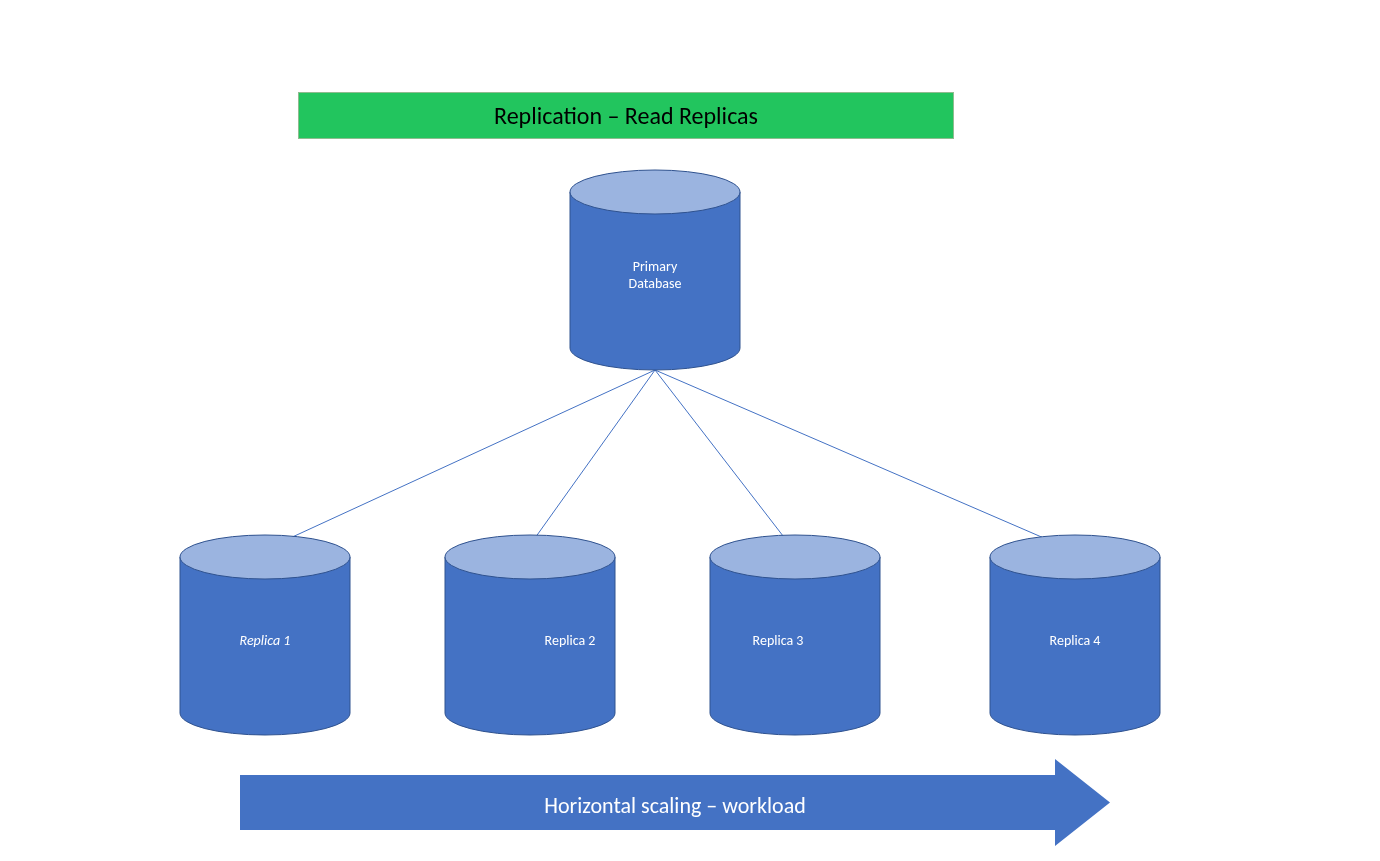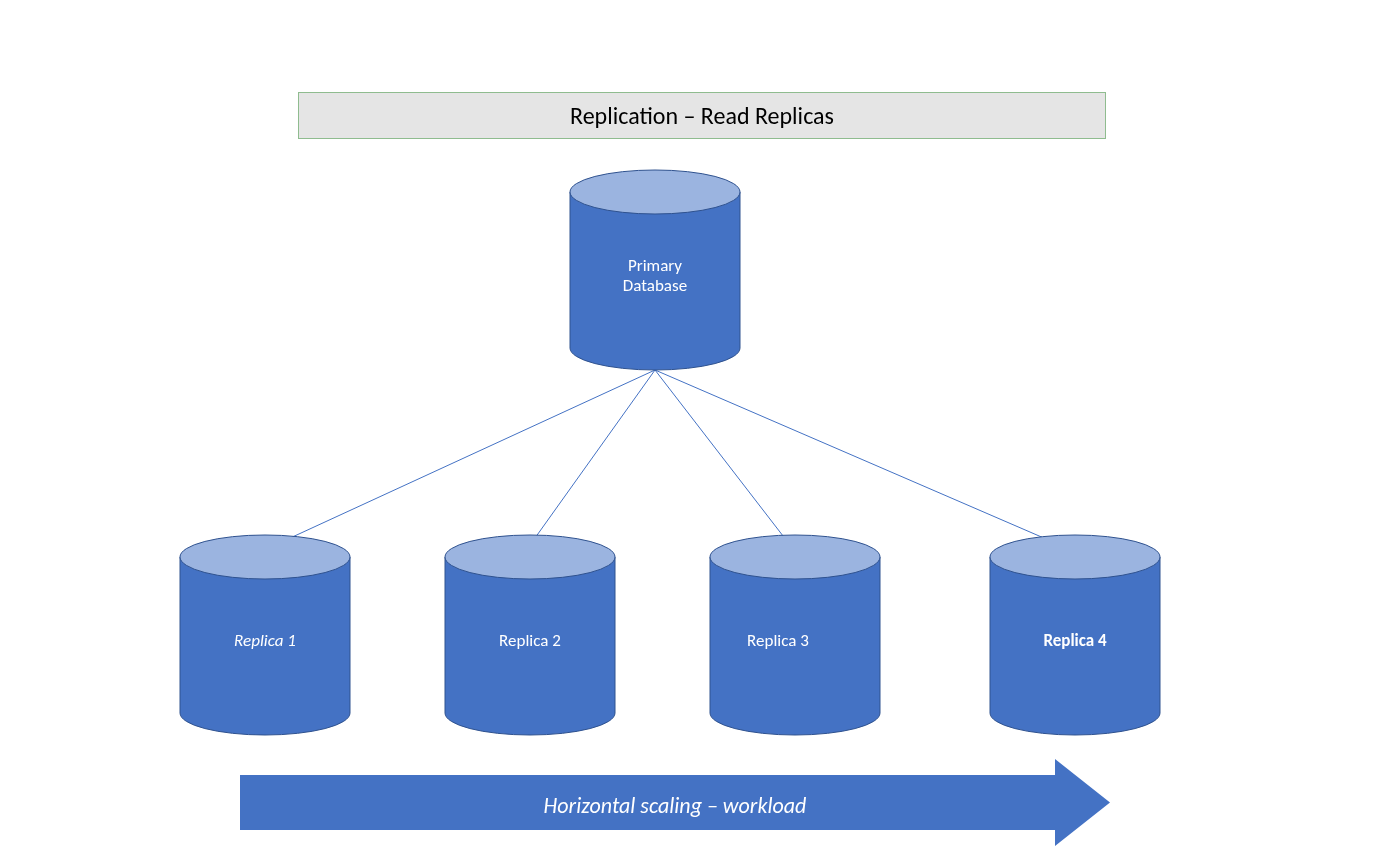--- a/index.html
+++ b/index.html
@@ -22,21 +22,21 @@
     padding: 8px 0;
     box-sizing: border-box;
   }
   .cylinder {
     position: absolute;
     color: #fff;
     text-align: center;
     display: flex;
     align-items: center;
     justify-content: center;
-    font-size: 17px;
+    font-size: 14px;
   }
   .cylinder svg {
     position: absolute;
     left: 0; top: 0;
     width: 100%;
     height: 100%;
     overflow: visible;
   }
   .cylinder .lbl {
     position: relative;
@@ -66,21 +66,21 @@
     position: absolute;
     left:0; top:0;
     width: 1380px;
     height: 861px;
     pointer-events: none;
   }
 </style>
 </head>
 <body>
 
-<div class="title-bar" style="left: 298px; top: 92px; width: 808px; background: #e5e5e5;">Replication – Read Replicas</div>
+<div class="title-bar" style="left: 298px; top: 92px; width: 656px; background: #22c55e;">Replication – Read Replicas</div>
 
 <svg class="connectors">
   <defs>
     <marker id="ah" markerWidth="10" markerHeight="10" refX="8" refY="3" orient="auto" markerUnits="strokeWidth">
       <path d="M0,0 L9,3 L0,6 Z" fill="#4472c4"></path>
     </marker>
   </defs>
   <g id="conn-group" stroke="#4472c4" stroke-width="1" fill="none" marker-end="url(#ah)">
       <line x1="655" y1="370" x2="275" y2="545"></line>
       <line x1="655" y1="370" x2="530" y2="545"></line>
@@ -110,21 +110,21 @@
         <path d="M0 22
              L0 178
              A 85 22 0 0 0 170 178
              L170 22
              Z" fill="#4472c4" stroke="#2f528f" stroke-width="1"></path>
      <ellipse cx="85" cy="22" rx="85" ry="22" fill="#9bb4e0" stroke="#2f528f" stroke-width="1"></ellipse>
       </g>
     </svg>
   <div class="lbl">Replica 1</div>
 </div>
-<div class="cylinder rep" id="rep-1" style="left: 445px; top: 535px; width: 170px; height: 200px;">
+<div class="cylinder rep" id="rep-1" style="left: 445px; top: 535px; width: 170px; height: 200px; padding-left: 40px;">
   <svg>
       <g class="cyl-shape">
         <path d="M0 22
              L0 178
              A 85 22 0 0 0 170 178
              L170 22
              Z" fill="#4472c4" stroke="#2f528f" stroke-width="1"></path>
      <ellipse cx="85" cy="22" rx="85" ry="22" fill="#9bb4e0" stroke="#2f528f" stroke-width="1"></ellipse>
       </g>
     </svg>
@@ -136,35 +136,35 @@
         <path d="M0 22
              L0 178
              A 85 22 0 0 0 170 178
              L170 22
              Z" fill="#4472c4" stroke="#2f528f" stroke-width="1"></path>
      <ellipse cx="85" cy="22" rx="85" ry="22" fill="#9bb4e0" stroke="#2f528f" stroke-width="1"></ellipse>
       </g>
     </svg>
   <div class="lbl">Replica 3</div>
 </div>
-<div class="cylinder rep" id="rep-3" style="left: 990px; top: 535px; width: 170px; height: 200px; font-weight: bold;">
+<div class="cylinder rep" id="rep-3" style="left: 990px; top: 535px; width: 170px; height: 200px;">
   <svg>
       <g class="cyl-shape">
         <path d="M0 22
              L0 178
              A 85 22 0 0 0 170 178
              L170 22
              Z" fill="#4472c4" stroke="#2f528f" stroke-width="1"></path>
      <ellipse cx="85" cy="22" rx="85" ry="22" fill="#9bb4e0" stroke="#2f528f" stroke-width="1"></ellipse>
       </g>
     </svg>
   <div class="lbl">Replica 4</div>
 </div>
 
-<div class="arrow-bar" id="arrow-bar" style="left: 240px; top: 775px; width: 870px; height: 61px; font-style: italic;">
+<div class="arrow-bar" id="arrow-bar" style="left: 240px; top: 775px; width: 870px; height: 61px;">
   <svg>
       <g class="arrow-shape">
         <path d="M0 0
              L815 0
              L815 -16
              L870 27.5
              L815 71
              L815 55
              L0 55
              Z" fill="#4472c4"></path>

